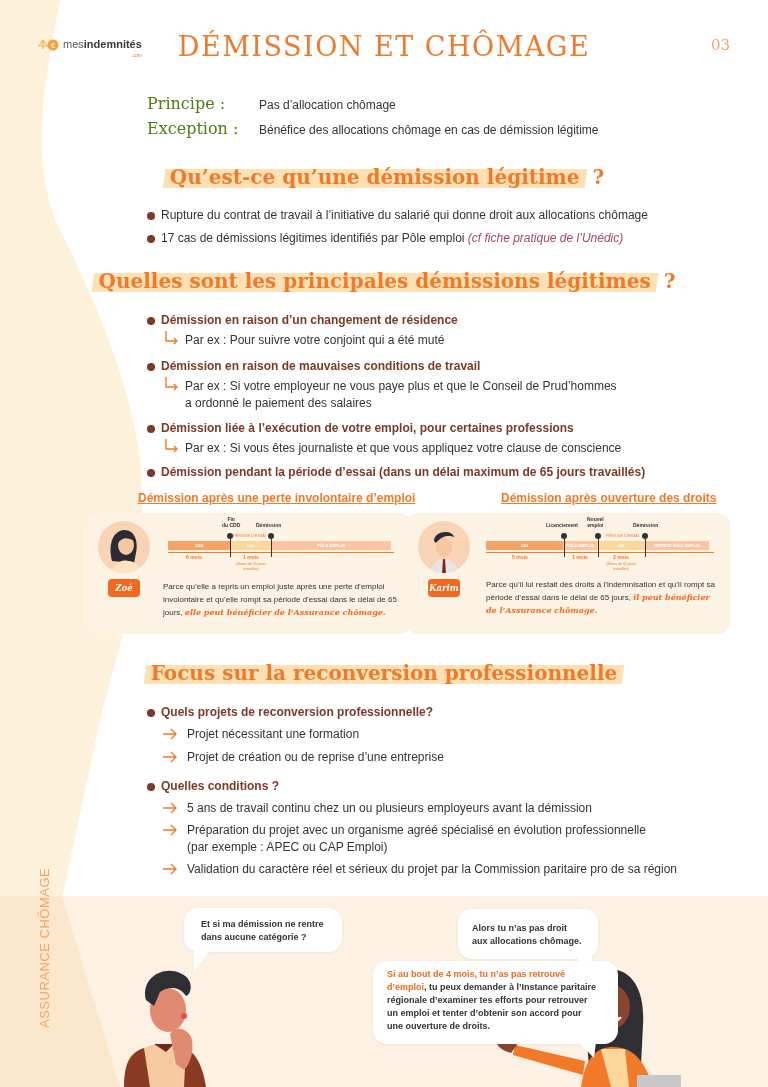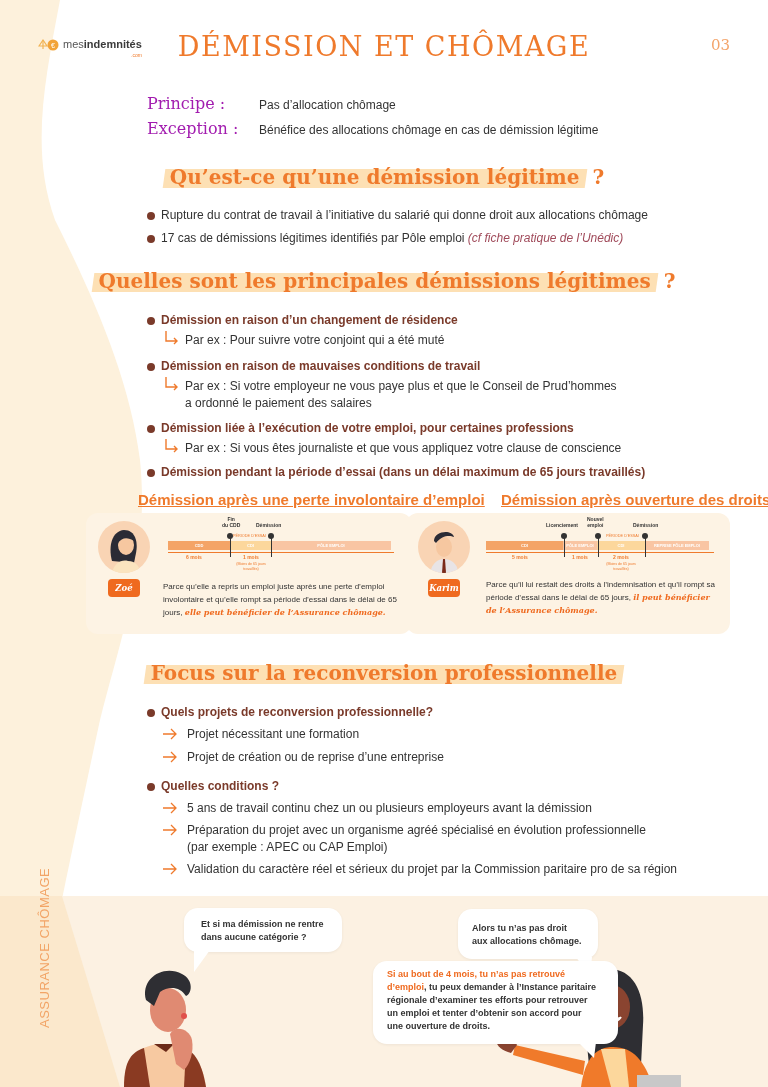--- a/index.html
+++ b/index.html
@@ -13,38 +13,38 @@
   .logo-mark { width: 22px; height: 14px; position: relative; }
   .logo-text { font-size: 11px; color: #555; line-height: 1; }
   .logo-text b { font-weight: 700; color: #3a3a3a; }
   .logo-com { position: absolute; right: 0; top: 14px; font-size: 5px; color: #f07a2a; }
 
   .title { position: absolute; left: 0; width: 768px; top: 31px; text-align: center;
     font-family: "DejaVu Serif", serif; font-size: 27px; letter-spacing: 1.5px; color: #ef7a2c; font-weight: 400; }
   .page-num { position: absolute; right: 38px; top: 36px; font-family: "DejaVu Serif", serif; font-size: 15px; color: #f4a46a; }
 
   .pe { position: absolute; left: 147px; }
-  .pe-label { position: absolute; left: 0; font-family: "DejaVu Serif", serif; font-size: 16px; color: #a21caf; white-space: nowrap; }
+  .pe-label { position: absolute; left: 0; font-family: "DejaVu Serif", serif; font-size: 16px; color: #4d7c0f; white-space: nowrap; }
   .pe-val { position: absolute; left: 112px; font-size: 12px; color: #333; white-space: nowrap; top: 4px; }
 
   .h2 { position: absolute; left: 0; width: 768px; text-align: center; font-family: "DejaVu Serif", serif; font-weight: 700; color: #ef7a2c; }
   .h2 .hl { position: relative; display: inline-block; padding: 0 6px; }
   .h2 .hl::before { content: ""; position: absolute; left: 0; right: 0; top: 15%; bottom: 5%; background: #fde0b4; z-index: -1; transform: skewX(-8deg); }
 
   .bul { position: absolute; left: 147px; font-size: 12px; color: #333; white-space: nowrap; }
   .dot { position: absolute; left: 0; top: 4px; width: 8px; height: 8px; border-radius: 50%; background: #7a3a2a; }
   .bul .txt { position: absolute; left: 14px; top: 0; }
   .bul .txt.bold { font-weight: 700; color: #7a3a2a; }
   .it { font-style: italic; color: #a04a5a; }
 
   .sub { position: absolute; left: 164px; font-size: 12px; color: #333; white-space: nowrap; line-height: 17px; }
   .sub .ar { position: absolute; left: 0; top: -2px; width: 16px; height: 16px; }
   .sub .txt { position: absolute; left: 21px; top: 0; }
 
-  .case-title { position: absolute; font-size: 15px; font-weight: 700; color: #ef7a2c; text-decoration: underline; white-space: nowrap; padding-left: 26px; }
+  .case-title { position: absolute; font-size: 12px; font-weight: 700; color: #ef7a2c; text-decoration: underline; white-space: nowrap; padding-left: 26px; }
   .case-card { position: absolute; background: #fdf3e4; border-radius: 12px; }
   .avatar { position: absolute; width: 52px; height: 52px; border-radius: 50%; background: #f9d4b4; overflow: hidden; }
   .name-badge { position: absolute; width: 32px; height: 18px; background: #ef6a1f; border-radius: 4px; color: #fff;
     font-family: "DejaVu Serif", serif; font-style: italic; font-size: 8.5px; text-align: center; line-height: 18px; font-weight: 700; }
   .case-text { position: absolute; font-size: 8px; line-height: 13px; color: #333; }
   .case-text .em { font-family: "DejaVu Serif", serif; font-style: italic; font-weight: 700; color: #ef6a1f; }
 
   .tl-seg { position: absolute; height: 9px; font-size: 4px; color: #fff; text-align: center; line-height: 9px; font-weight: 700; }
   .tl-marker { position: absolute; width: 1.5px; background: #333; }
   .tl-dot { position: absolute; width: 6px; height: 6px; border-radius: 50%; background: #333; }

